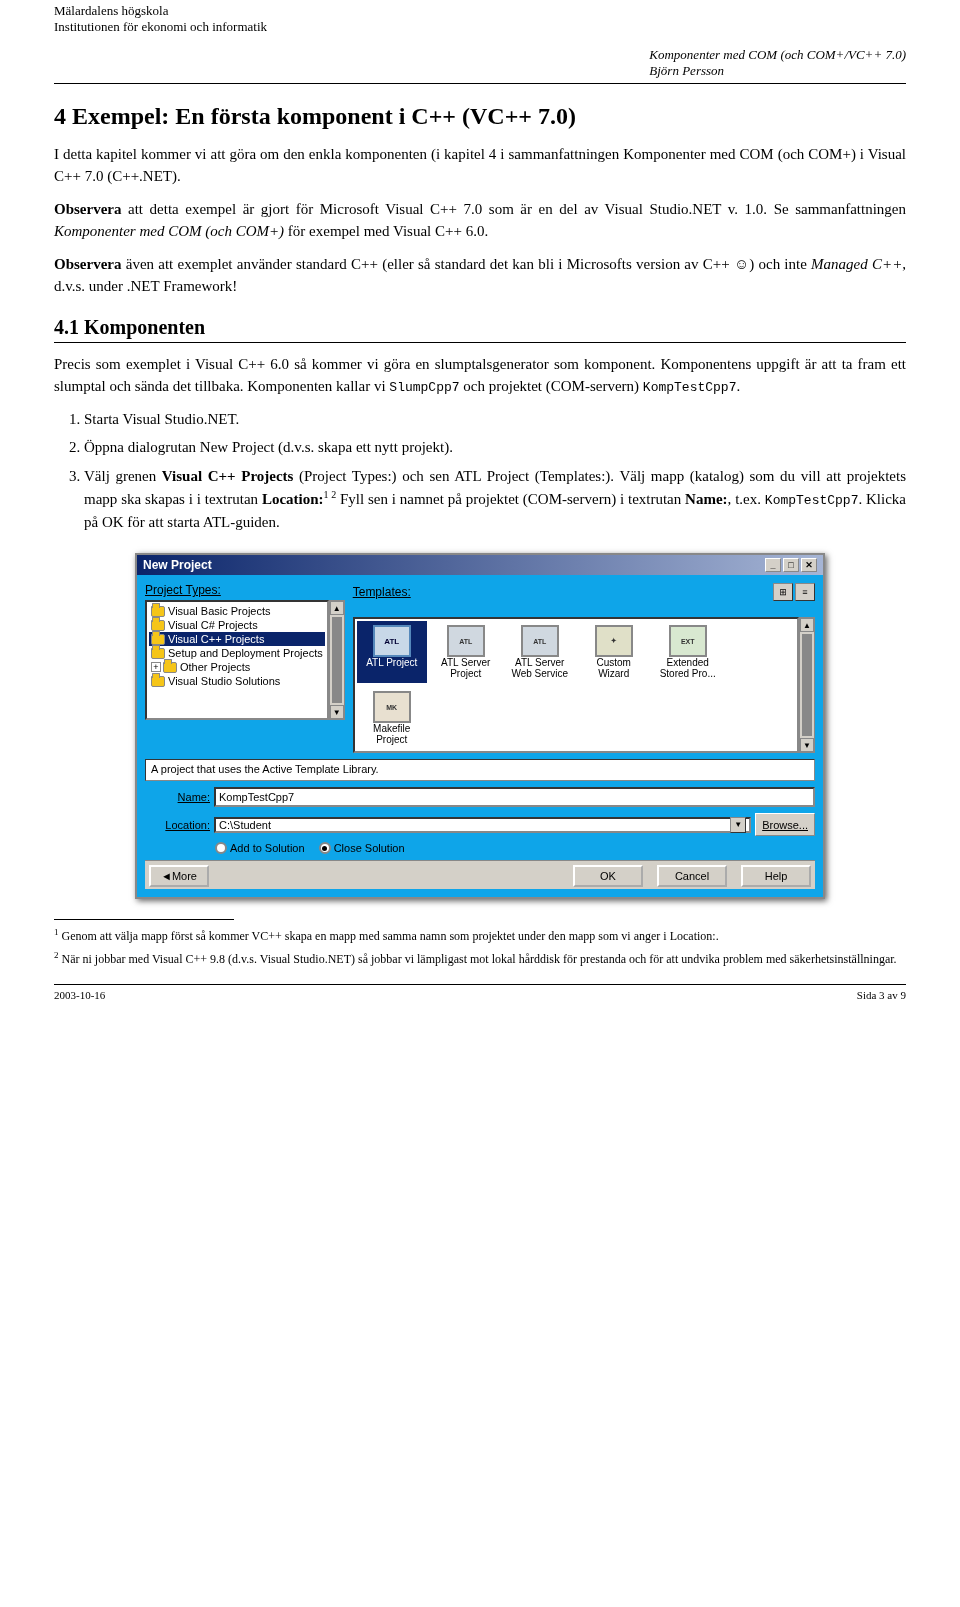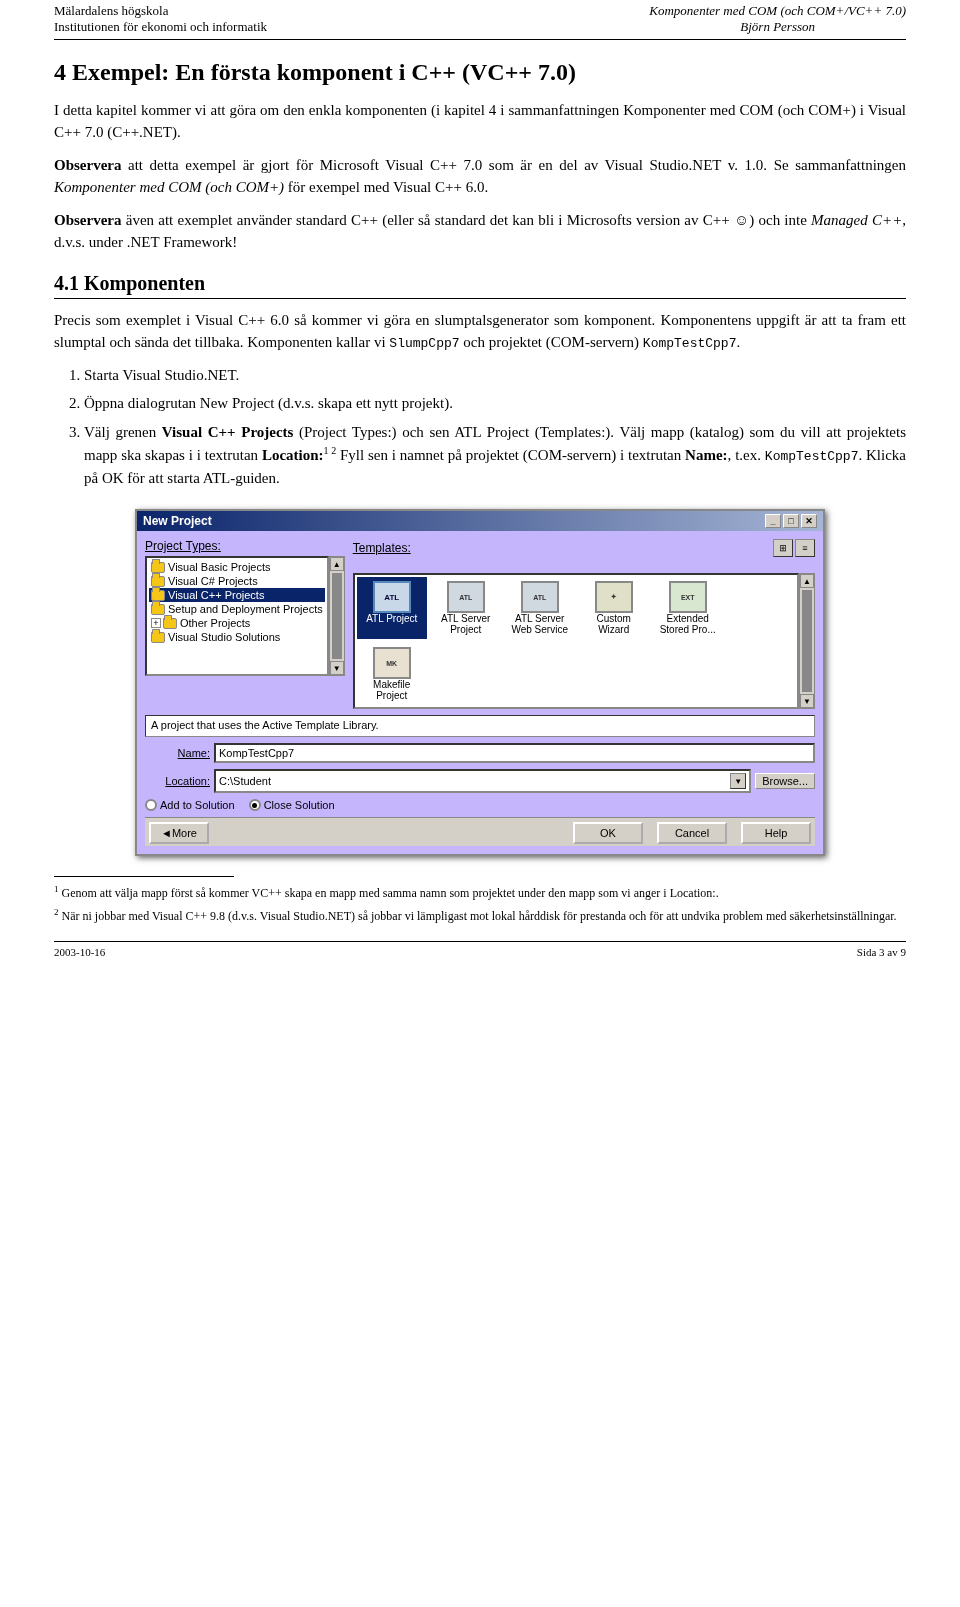--- a/index.html
+++ b/index.html
@@ -22,21 +22,21 @@
     .header {
       display: flex;
       justify-content: space-between;
       align-items: flex-start;
       border-bottom: 1px solid #000;
       padding-bottom: 4px;
       margin-bottom: 18px;
       font-size: 13px;
     }
     .header-left { text-align: left; }
-    .header-right { text-align: center; }
+    .header-right { text-align: left; margin-top: 44px; }
     .header-italic { font-style: italic; }
 
     
     .chapter-title {
       font-size: 24px;
       font-weight: bold;
       margin-bottom: 12px;
       line-height: 1.2;
     }
 
@@ -77,21 +77,21 @@
 
     
     .dialog-wrapper {
       display: flex;
       justify-content: center;
       margin: 20px 0 20px 0;
     }
 
     .dialog-box {
       border: 2px solid #888;
-      background: #c4b5fd;
+      background: #0ea5e9;
       width: 690px;
       font-family: "Tahoma", "Arial", sans-serif;
       font-size: 12px;
       box-shadow: 2px 2px 6px #666;
     }
 
     .dialog-titlebar {
       background: linear-gradient(to right, #0a246a, #a6b5d5);
       color: #fff;
       padding: 3px 6px;
@@ -258,21 +258,21 @@
       height: 20px;
       border: 2px inset #888;
       background: #fff;
       padding: 1px 3px;
       font-family: "Tahoma", "Arial", sans-serif;
       font-size: 11px;
     }
 
     .field-dropdown {
       flex: 1;
-      height: 24px;
+      height: 16px;
       border: 2px inset #888;
       background: #fff;
       padding: 1px 3px;
       display: flex;
       justify-content: space-between;
       align-items: center;
       font-size: 11px;
     }
 
     .dropdown-arrow {
@@ -281,36 +281,38 @@
       background: #d4d0c8;
       border: 1px outset #888;
       display: flex;
       align-items: center;
       justify-content: center;
       font-size: 8px;
       cursor: pointer;
     }
 
     .browse-btn {
-      height: 16px;
+      height: 23px;
       padding: 0 6px;
       background: #d4d0c8;
       border: 1px solid #888;
       border-top-color: #fff;
       border-left-color: #fff;
       font-size: 11px;
       cursor: pointer;
       display: flex;
       align-items: center;
+      text-decoration: underline;
     }
 
     .radio-row {
       display: flex;
       align-items: flex-start;
       gap: 14px;
+      margin-left: 70px;
       font-size: 11px;
     }
 
     .radio-item {
       display: flex;
       align-items: center;
       gap: 3px;
     }
 
     .path-text {

